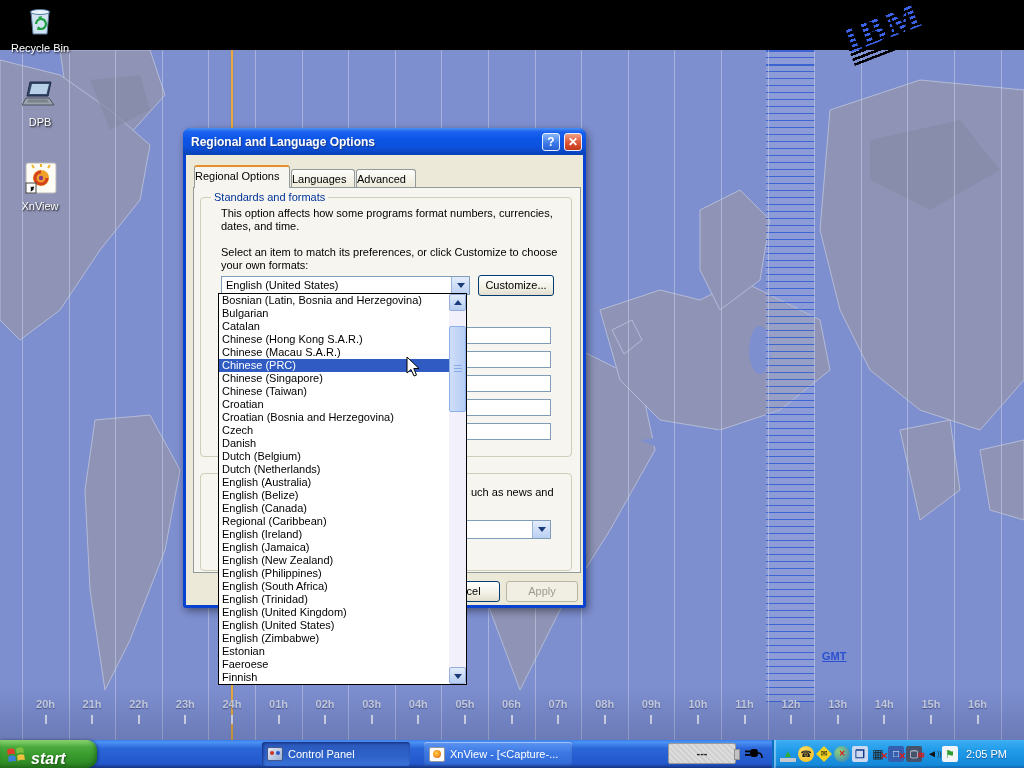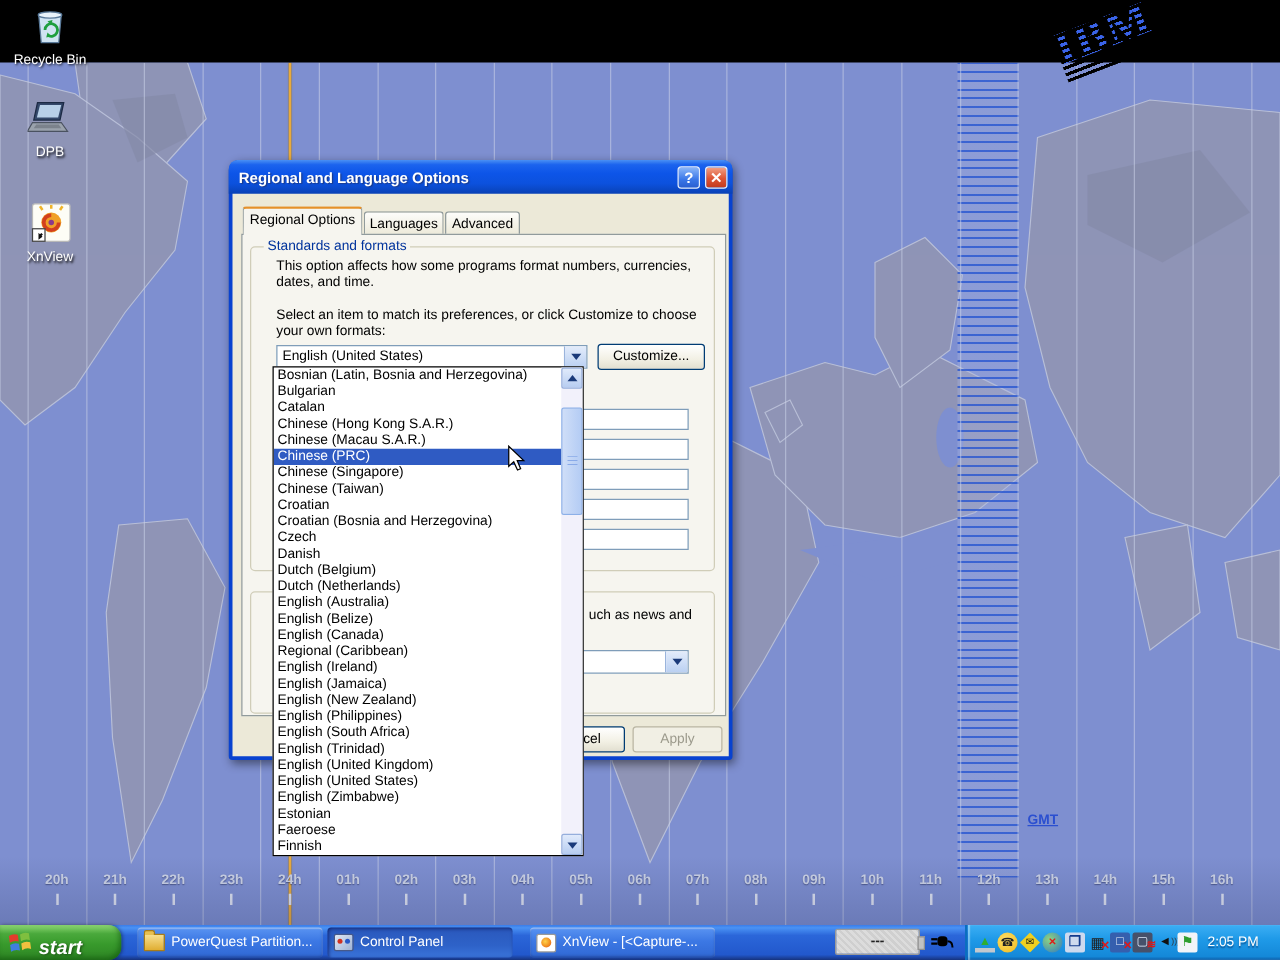--- a/index.html
+++ b/index.html
@@ -30,21 +30,21 @@
   .dicon .lbl{display:inline-block;margin-top:2px;color:#fff;font-size:11px;text-shadow:1px 1px 2px #000;}
 
   
   .dialog{position:absolute;left:183px;top:128px;width:403px;height:480px;z-index:40;border-radius:8px 8px 3px 3px;box-shadow:2px 3px 8px rgba(0,0,0,.45);background:#ece9d8;border:3px solid #0842d0;box-sizing:border-box;}
   .titlebar{position:absolute;left:-3px;top:-3px;width:403px;height:27px;border-radius:7px 7px 0 0;background:linear-gradient(to bottom,#4a90f4 0%,#1b63ee 14%,#0d55e8 40%,#0c51dd 70%,#0941b5 100%);display:flex;align-items:center;}
   .titlebar .ttext{color:#fff;font-weight:bold;font-size:12px;padding-left:8px;text-shadow:1px 1px 1px #1a3a8a;flex:1;}
   .tbtn{width:18px;height:18px;margin-right:4px;border:1px solid #e8f0fc;border-radius:3px;color:#fff;font-weight:bold;font-size:12px;line-height:17px;text-align:center;box-sizing:border-box;}
   .tbtn.help{background:linear-gradient(to bottom,#8ab6f8,#3a77e8 60%,#2a5fd0);}
   .tbtn.close{background:linear-gradient(to bottom,#f1a186,#dd5434 55%,#c13a1f);}
 
-  .tab{position:absolute;height:19px;top:38px;background:linear-gradient(to bottom,#fdfdfb,#ece9d8);border:1px solid #919b9c;border-bottom:none;border-radius:3px 3px 0 0;font-size:11px;text-align:center;line-height:18px;box-sizing:border-box;color:#000;}
+  .tab{position:absolute;height:19px;top:38px;background:linear-gradient(to bottom,#fdfdfb,#ece9d8);border:1px solid #919b9c;border-bottom:none;border-radius:3px 3px 0 0;font-size:11px;line-height:18px;box-sizing:border-box;color:#000;}
   .tab.active{top:34px;height:23px;background:#f6f5ef;z-index:2;border-top:2px solid #e5902a;}
   .tabpage{position:absolute;left:7px;top:56px;width:388px;height:386px;background:#f6f5ef;border:1px solid #919b9c;box-sizing:border-box;}
 
   .groupbox{position:absolute;border:1px solid #d0cdb8;border-radius:4px;}
   .groupbox .legend{position:absolute;left:10px;top:-7px;background:#f6f5ef;padding:0 3px;font-size:11px;color:#00339c;}
   .dtext{position:absolute;font-size:11px;color:#000;line-height:13px;}
 
   .combo{position:absolute;height:19px;background:#fff;border:1px solid #7f9db9;box-sizing:border-box;font-size:11px;line-height:17px;padding-left:4px;color:#000;}
   .combo .drop{position:absolute;right:0;top:0;bottom:0;width:17px;background:linear-gradient(to bottom,#e3ecfb,#bad0f2);border-left:1px solid #9ab4dc;border-radius:0 1px 1px 0;}
   .combo .drop::after{content:'';position:absolute;left:4.5px;top:6px;border:4px solid transparent;border-top:5px solid #1a3a7a;}
@@ -263,21 +263,21 @@
     <div class="groupbox" style="left:14px;top:342px;width:370px;height:96px;"></div>
     <div class="dtext" style="left:285px;top:355px;width:95px;">uch as news and</div>
     <div class="combo" style="left:135px;top:389px;width:230px;">
         <span class="drop"></span>
       </div>
 
     <div class="combo" style="left:35px;top:145px;width:249px;">
       <span>English (United States)</span>
       <span class="drop"></span>
     </div>
-    <div class="xpbtn" style="left:292px;top:144px;width:86px;">Customize...</div>
+    <div class="xpbtn" style="left:292px;top:144px;width:76px;">Customize...</div>
 
     <div class="xpbtn" style="left:241px;top:450px;width:73px;">Cancel</div>
     <div class="xpbtn disabled" style="left:320px;top:450px;width:72px;">Apply</div>
   </div>
 
   <div class="lang-list">
     <div class="lang-items">
         <div class="lang-item">Bosnian (Latin, Bosnia and Herzegovina)</div>
         <div class="lang-item">Bulgarian</div>
         <div class="lang-item">Catalan</div>
@@ -330,24 +330,20 @@
           <path d="M2 3 Q6 1 10 3 L10 9 Q6 7 2 9 Z" fill="#e23d2c"></path>
           <path d="M12 3 Q16 1 20 3 L20 9 Q16 7 12 9 Z" fill="#7fbf3f"></path>
           <path d="M2 11 Q6 9 10 11 L10 17 Q6 15 2 17 Z" fill="#3f7fdf"></path>
           <path d="M12 11 Q16 9 20 11 L20 17 Q16 15 12 17 Z" fill="#f0c03f"></path>
         </g>
           </svg>
       </span>
       <span class="stext">start</span>
     </div>
 
-    <div class="taskbtn" style="left:110px;">
-      <span class="ticon folder"></span>
-      <span>PowerQuest Partition...</span>
-    </div>
     <div class="taskbtn pressed" style="left:262px;">
       <span class="ticon cpanel"></span>
       <span>Control Panel</span>
     </div>
     <div class="taskbtn" style="left:424px;">
       <span class="ticon xnv"></span>
       <span>XnView - [&lt;Capture-...</span>
     </div>
 
     <div class="battery">---</div>

